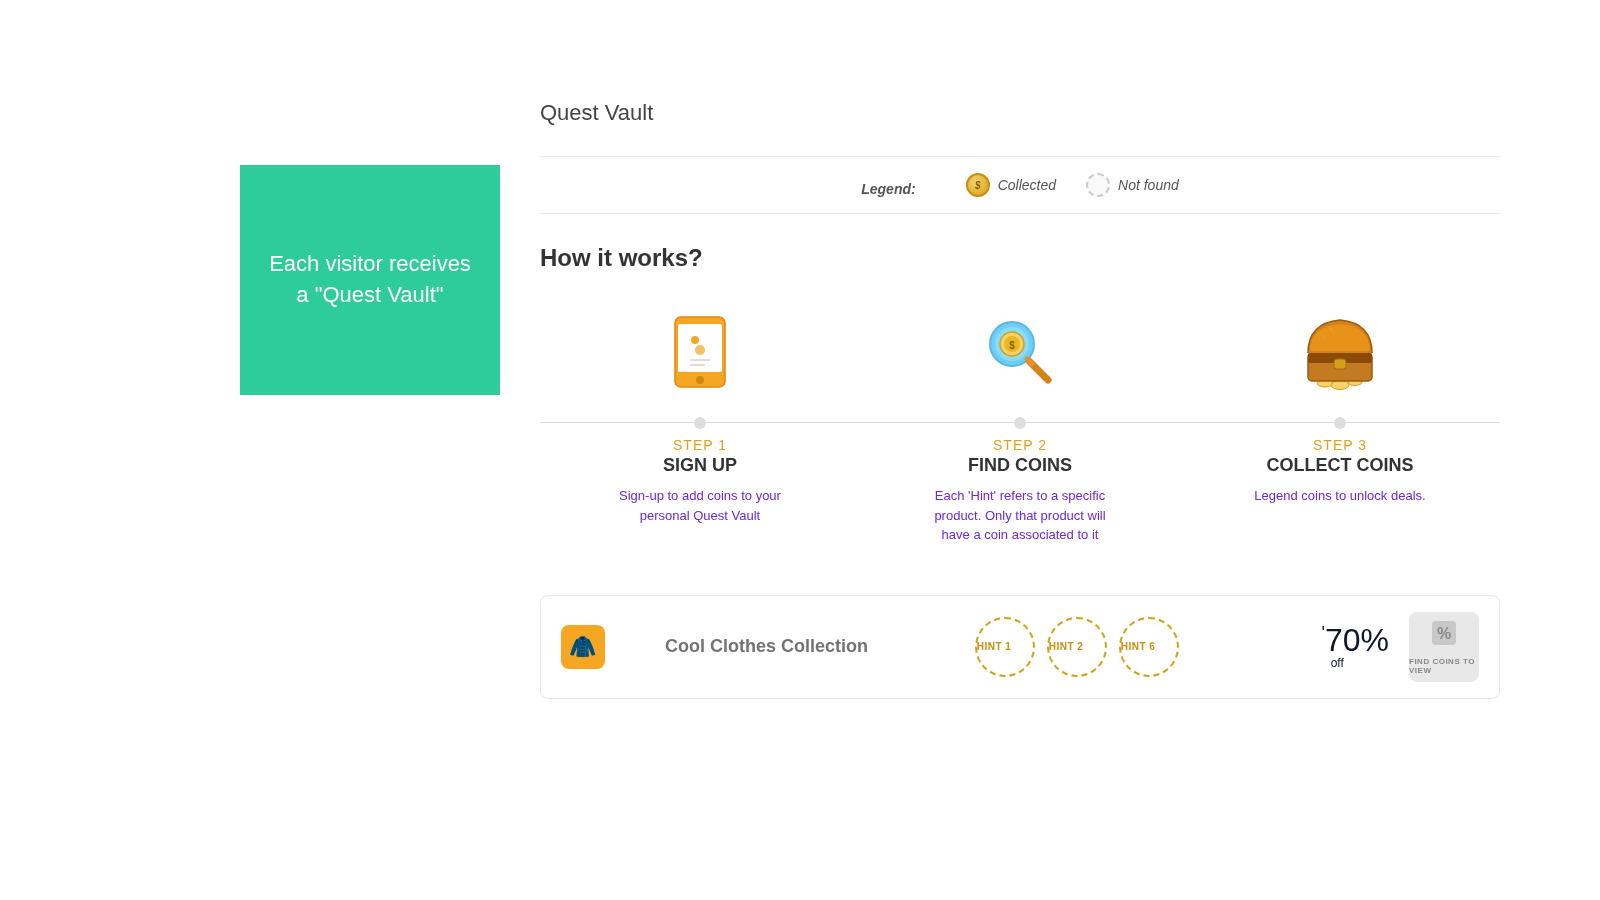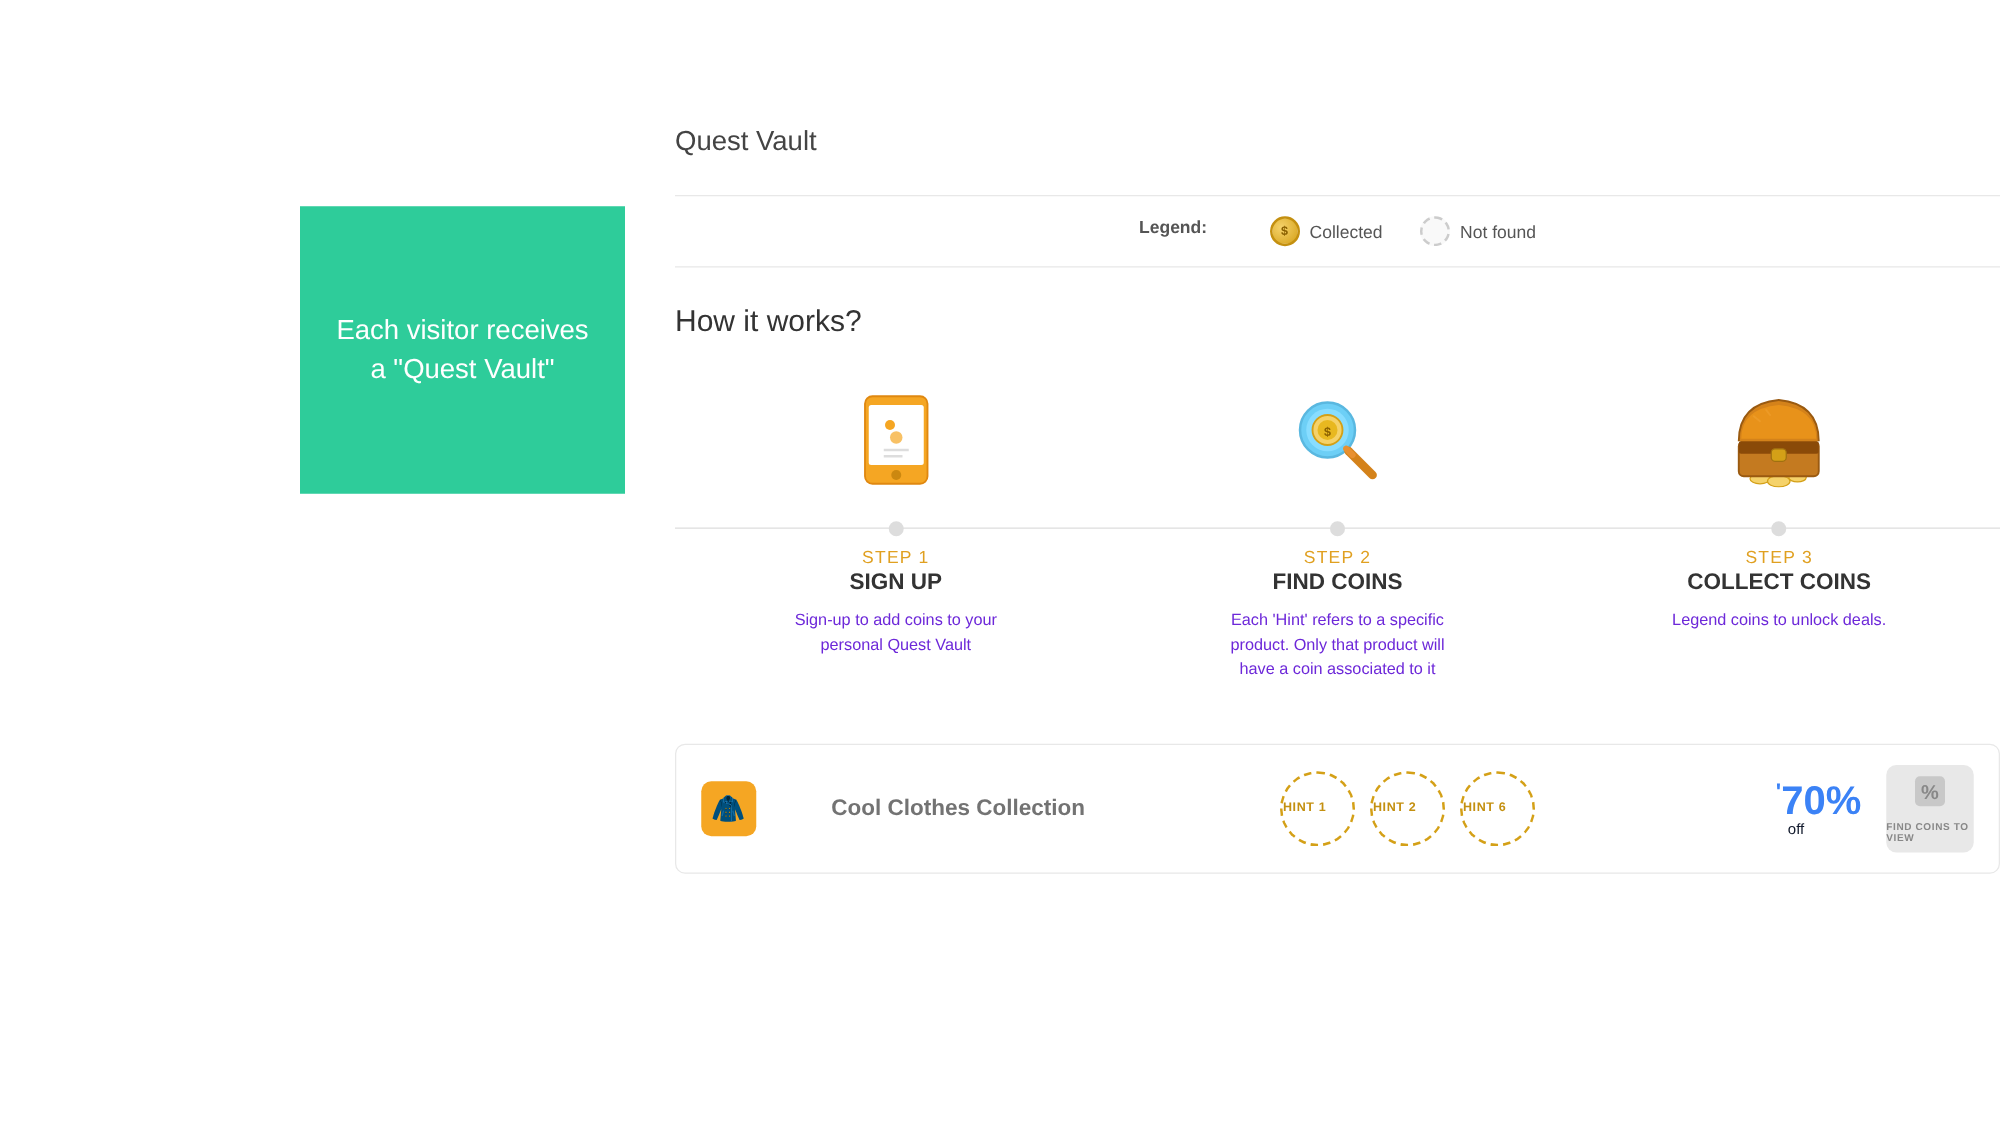--- a/index.html
+++ b/index.html
@@ -39,40 +39,42 @@
       font-weight: 400;
       text-align: center;
       line-height: 1.4;
       padding: 20px;
     }
 
     
     .main-content {
       flex: 1;
       padding-left: 40px;
+      padding-right: 100px;
     }
 
     
     .page-title {
       font-size: 22px;
       font-weight: 500;
       color: #444;
       margin-bottom: 30px;
     }
 
     
     .legend-row {
       display: flex;
-      align-items: flex-start;
+      align-items: flex-end;
       justify-content: center;
       gap: 30px;
       padding: 16px 0;
       border-top: 1px solid #e8e8e8;
       border-bottom: 1px solid #e8e8e8;
       margin-bottom: 30px;
+      font-style: italic;
     }
     .legend-label {
       font-size: 14px;
       font-weight: 600;
       color: #555;
       margin-right: 20px;
     }
     .legend-item {
       display: flex;
       align-items: center;
@@ -101,21 +103,21 @@
       width: 24px;
       height: 24px;
       border-radius: 50%;
       border: 2px dashed #ccc;
       background: #f9f9f9;
     }
 
     
     .how-title {
       font-size: 24px;
-      font-weight: 400;
+      font-weight: 700;
       color: #333;
       margin-bottom: 30px;
     }
 
     
     .steps-container {
       display: flex;
       align-items: flex-start;
       justify-content: center;
       gap: 0;
@@ -235,22 +237,22 @@
       color: #c49010;
       letter-spacing: 0.5px;
     }
 
     .discount-area {
       text-align: center;
       min-width: 80px;
     }
     .discount-percent {
       font-size: 32px;
-      font-weight: 700;
-      color: #3b82f6;
+      font-weight: 400;
+      color: #0f172a;
       line-height: 1;
       margin-left: 36px;
     }
     .discount-off {
       font-size: 12px;
       color: #0f172a;
     }
 
     .find-coins-btn {
       width: 70px;

